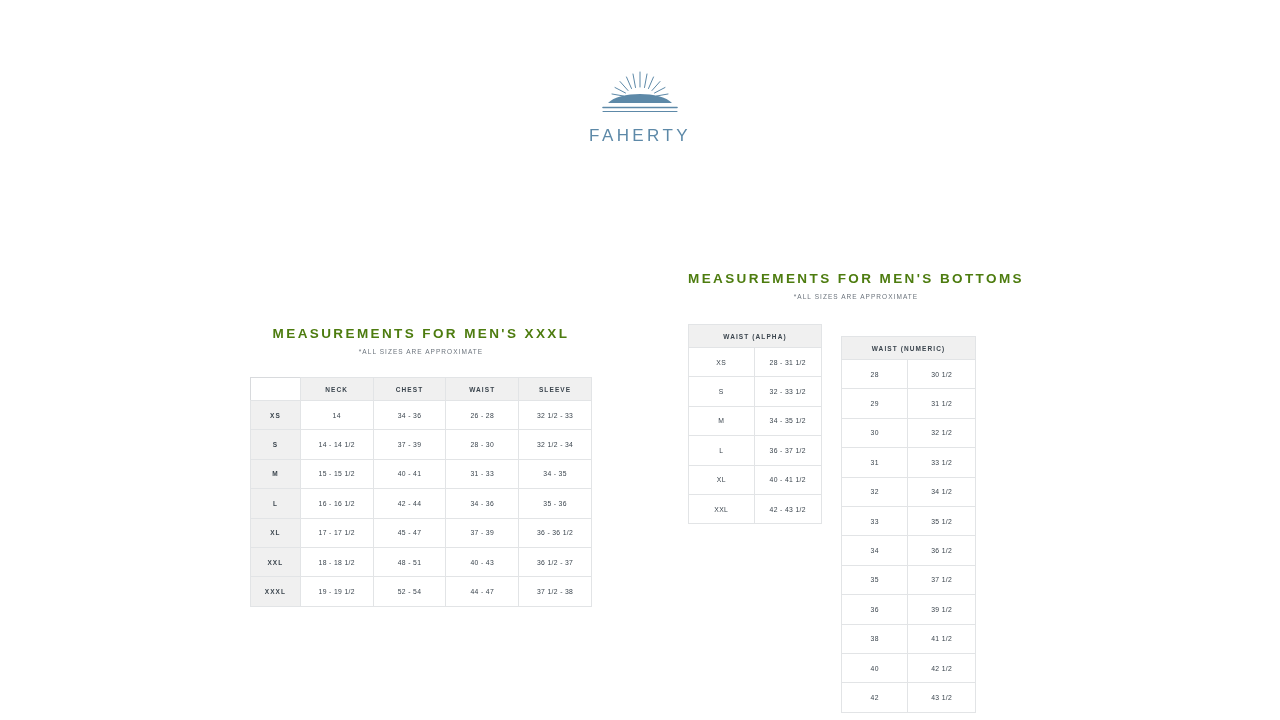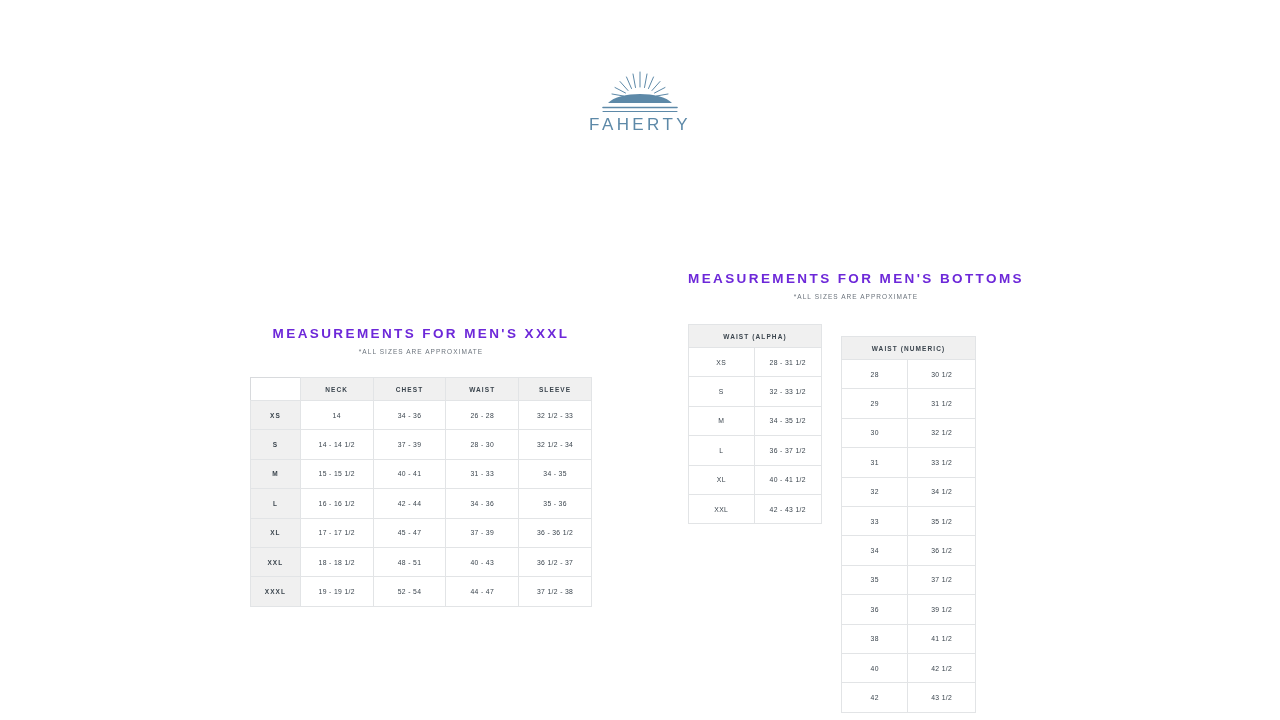--- a/index.html
+++ b/index.html
@@ -29,32 +29,32 @@
   .logo-mark {
     width: 86px;
     height: 44px;
     display: block;
   }
   .logo-word {
     font-size: 17px;
     letter-spacing: 3.4px;
     color: #5d89a8;
     font-weight: 400;
-    margin-top: 1px;
+    margin-top: 12px;
   }
 
   
   .section {
     position: absolute;
   }
   .section-title {
     font-size: 13.5px;
     letter-spacing: 2.4px;
     font-weight: 700;
-    color: #6d28d9;
+    color: #4d7c0f;
     text-align: center;
     white-space: nowrap;
   }
   .section-sub {
     font-size: 6.5px;
     letter-spacing: 1.05px;
     color: #6b737c;
     text-align: center;
     margin-top: 7px;
     white-space: nowrap;

